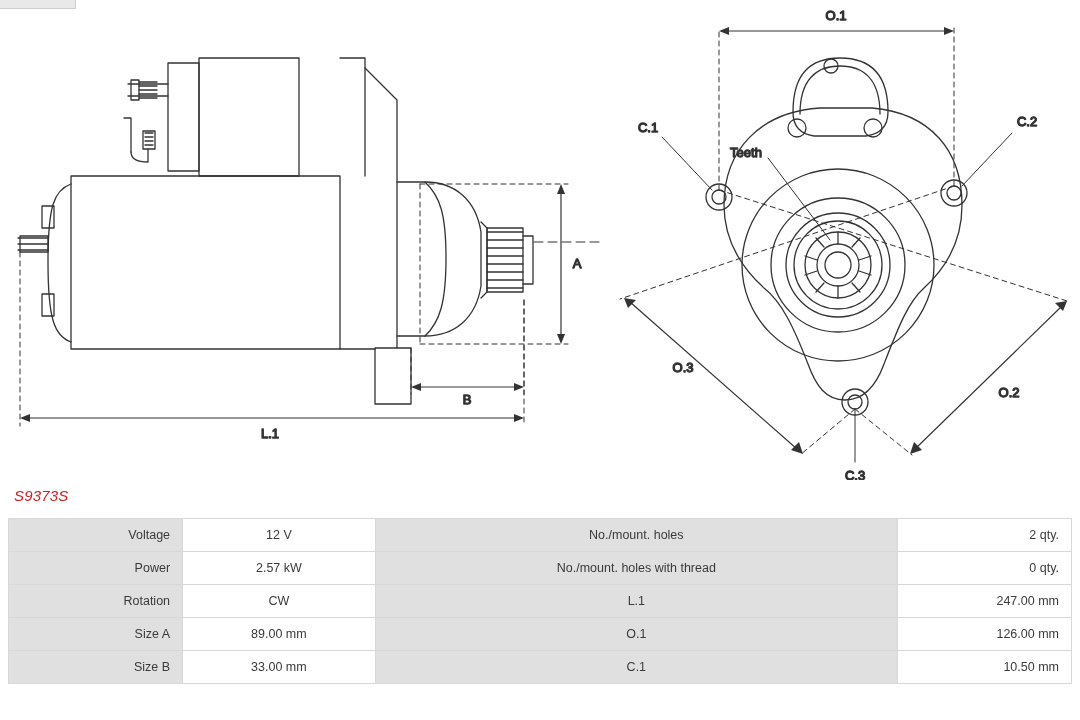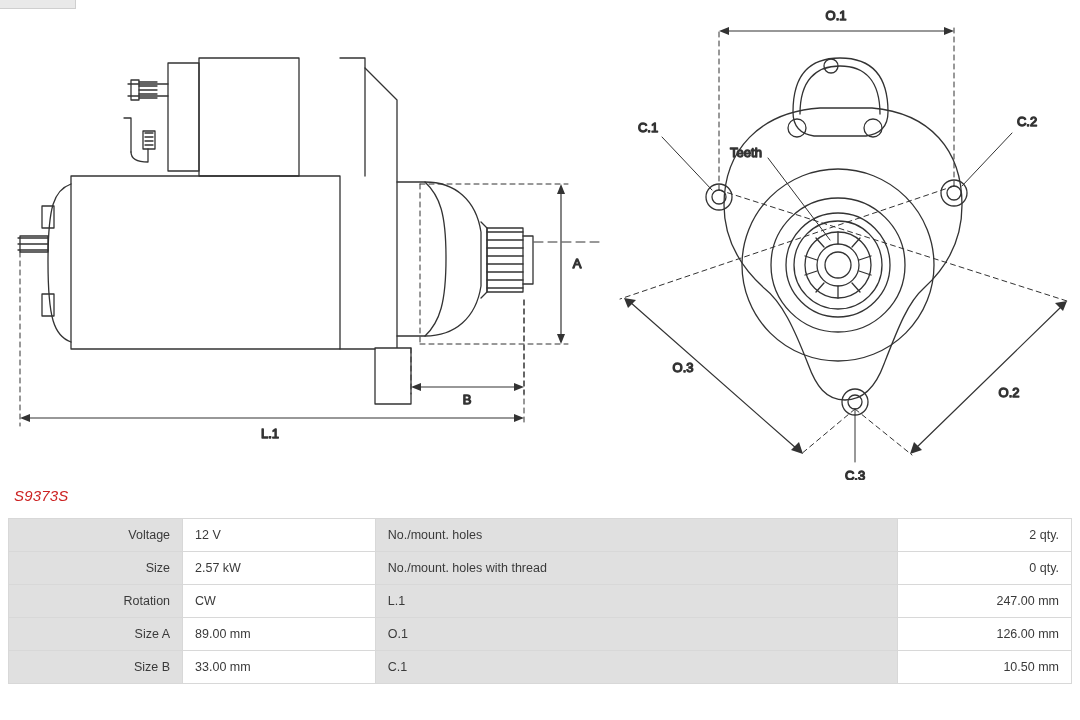--- a/index.html
+++ b/index.html
@@ -59,27 +59,27 @@
     overflow: hidden;
   }
   td.k {
     background: #e0e0e0;
     text-align: right;
     color: #3a3a3a;
     width: 168px;
   }
   td.v {
     background: #ffffff;
-    text-align: left;
+    text-align: center;
     color: #3a3a3a;
     width: 186px;
   }
   td.k2 {
     background: #e0e0e0;
-    text-align: left;
+    text-align: center;
     color: #3a3a3a;
     width: 504px;
   }
   td.v2 {
     background: #ffffff;
     text-align: right;
     color: #3a3a3a;
     width: 168px;
     border-radius: 11px;
   }
@@ -242,21 +242,21 @@
 
 <table class="spec">
   <tbody>
     <tr>
       <td class="k">Voltage</td>
       <td class="v">12 V</td>
       <td class="k2">No./mount. holes</td>
       <td class="v2">2 qty.</td>
     </tr>
     <tr>
-      <td class="k">Size</td>
+      <td class="k">Power</td>
       <td class="v">2.57 kW</td>
       <td class="k2">No./mount. holes with thread</td>
       <td class="v2">0 qty.</td>
     </tr>
     <tr>
       <td class="k">Rotation</td>
       <td class="v">CW</td>
       <td class="k2">L.1</td>
       <td class="v2">247.00 mm</td>
     </tr>

